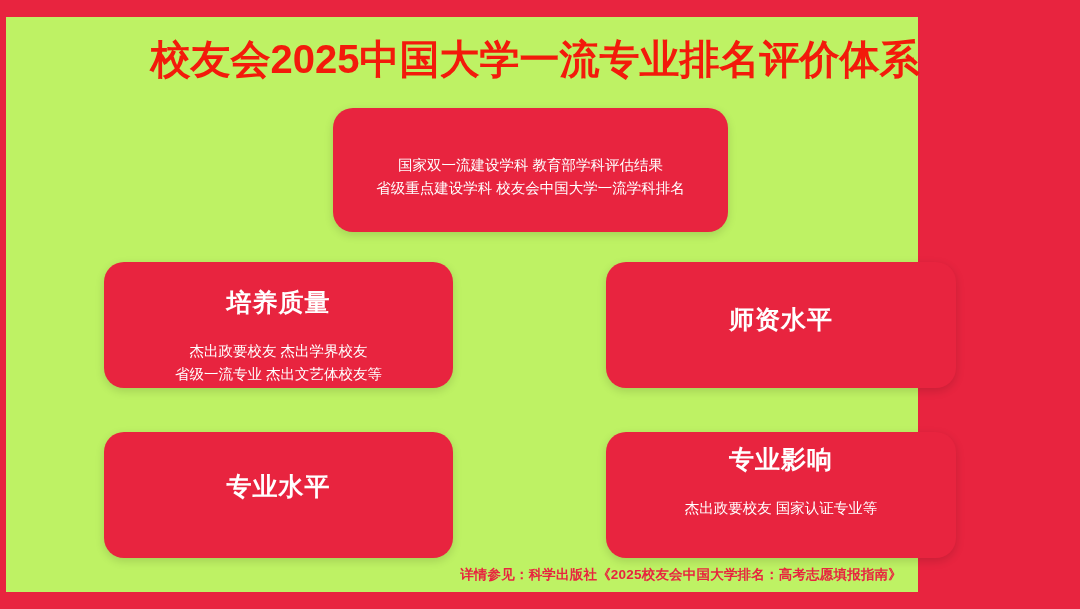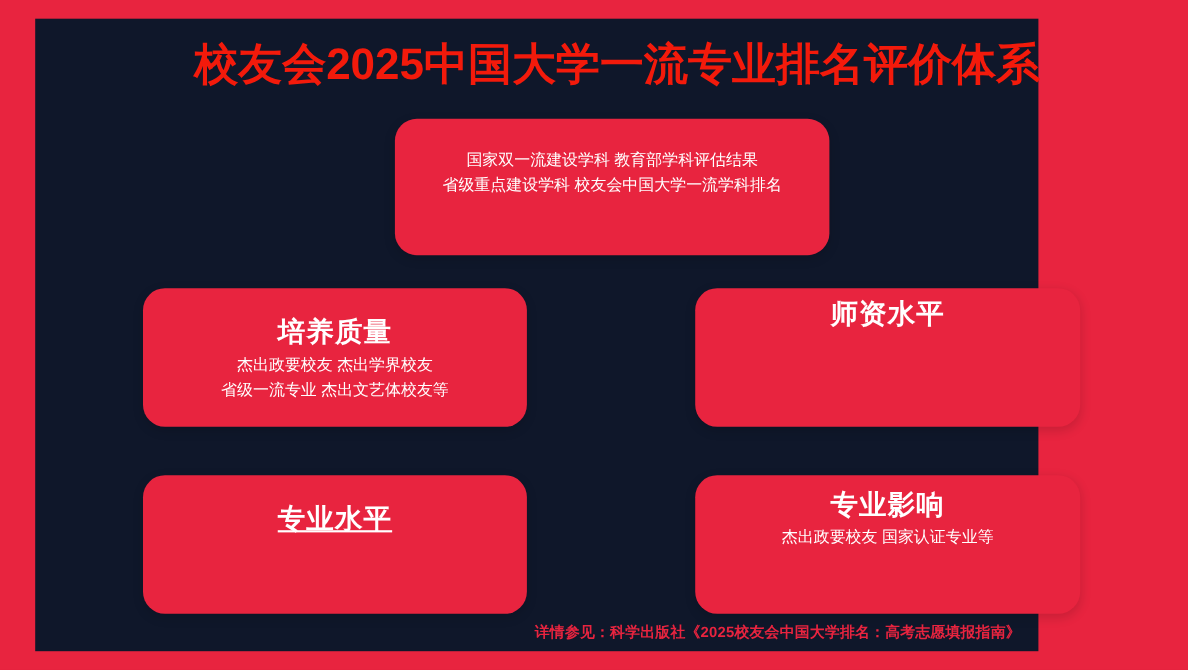--- a/index.html
+++ b/index.html
@@ -17,25 +17,25 @@
   
   #frame {
     position: absolute;
     left: 0; top: 0;
     width: 1080px;
     height: 609px;
     background: #E8243F;
   }
   #canvas {
     position: absolute;
-    left: 32px;
+    left: 6px;
     top: 17px;
     width: 912px;
     height: 575px;
-    background: #0f172a;
+    background: #bef264;
   }
 
   
   #title {
     position: absolute;
     left: 0;
     top: 22px;
     width: 1040px;
     text-align: center;
     font-size: 40px;
@@ -60,21 +60,21 @@
     overflow: hidden;
   }
   .card-title {
     font-size: 25px;
     font-weight: bold;
     line-height: 1;
     letter-spacing: 1px;
     color: #ffffff;
   }
   .card-lines {
-    margin-top: 6px;
+    margin-top: 25px;
   }
   .card-line {
     font-size: 14.5px;
     line-height: 1.62;
     color: #ffffff;
     white-space: nowrap;
     font-weight: normal;
   }
 
   
@@ -91,30 +91,29 @@
     top: 245px;
     width: 349px;
     height: 126px;
     padding-top: 28px;
   }
   #card-faculty {
     left: 600px;
     top: 245px;
     width: 350px;
     height: 126px;
-    padding-top: 12px;
+    padding-top: 45px;
   }
   
   #card-major-level {
     left: 98px;
     top: 415px;
     width: 349px;
     height: 126px;
-    padding-top: 28px;
-    text-decoration: underline;
+    padding-top: 42px;
   }
   #card-major-impact {
     left: 600px;
     top: 415px;
     width: 350px;
     height: 126px;
     padding-top: 15px;
   }
 
   

